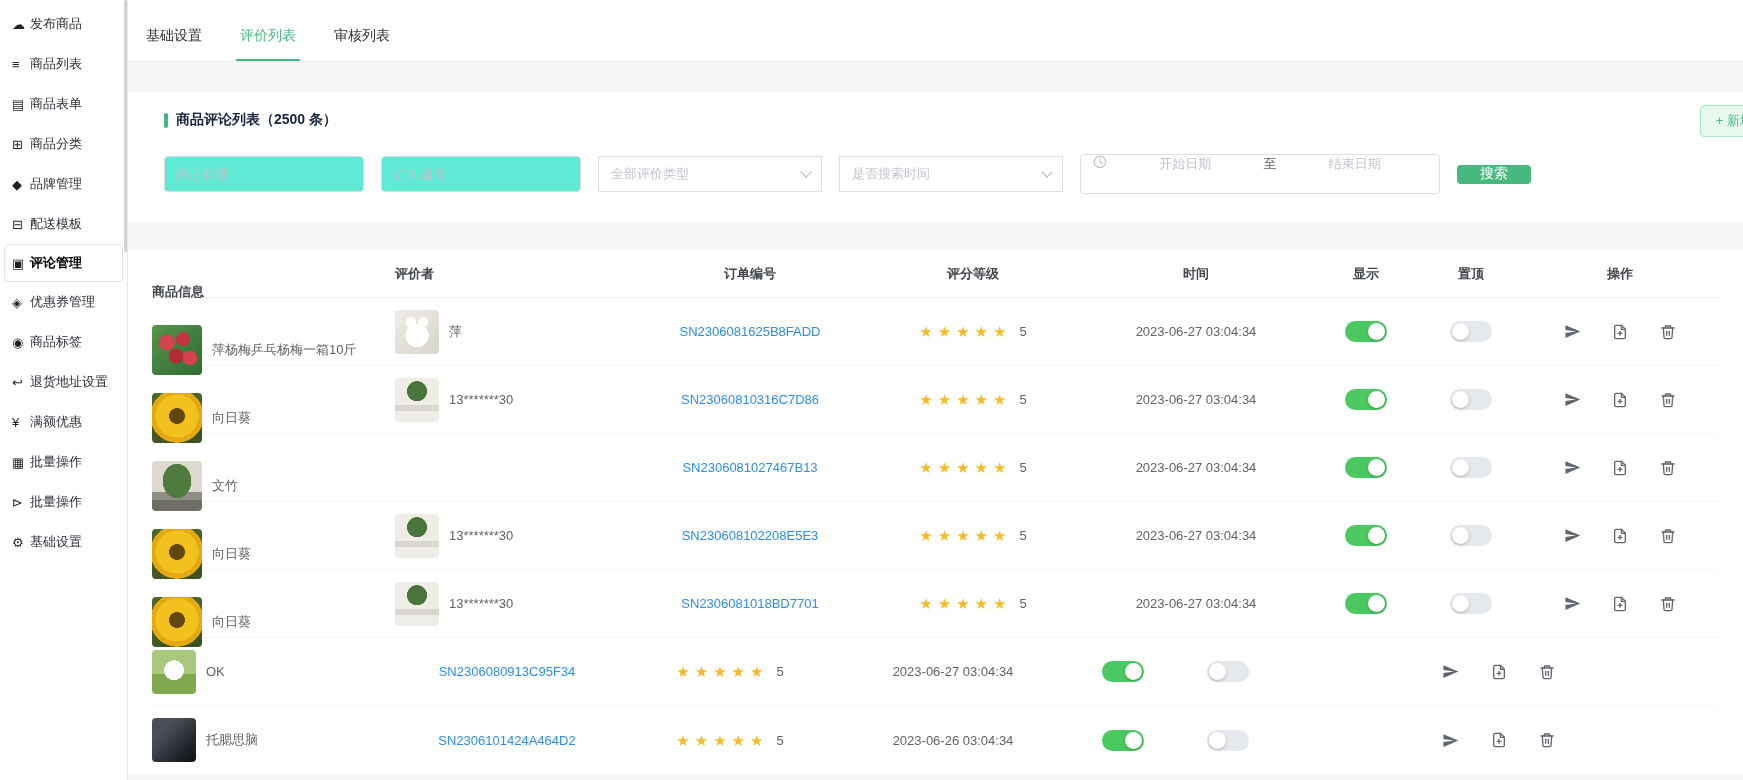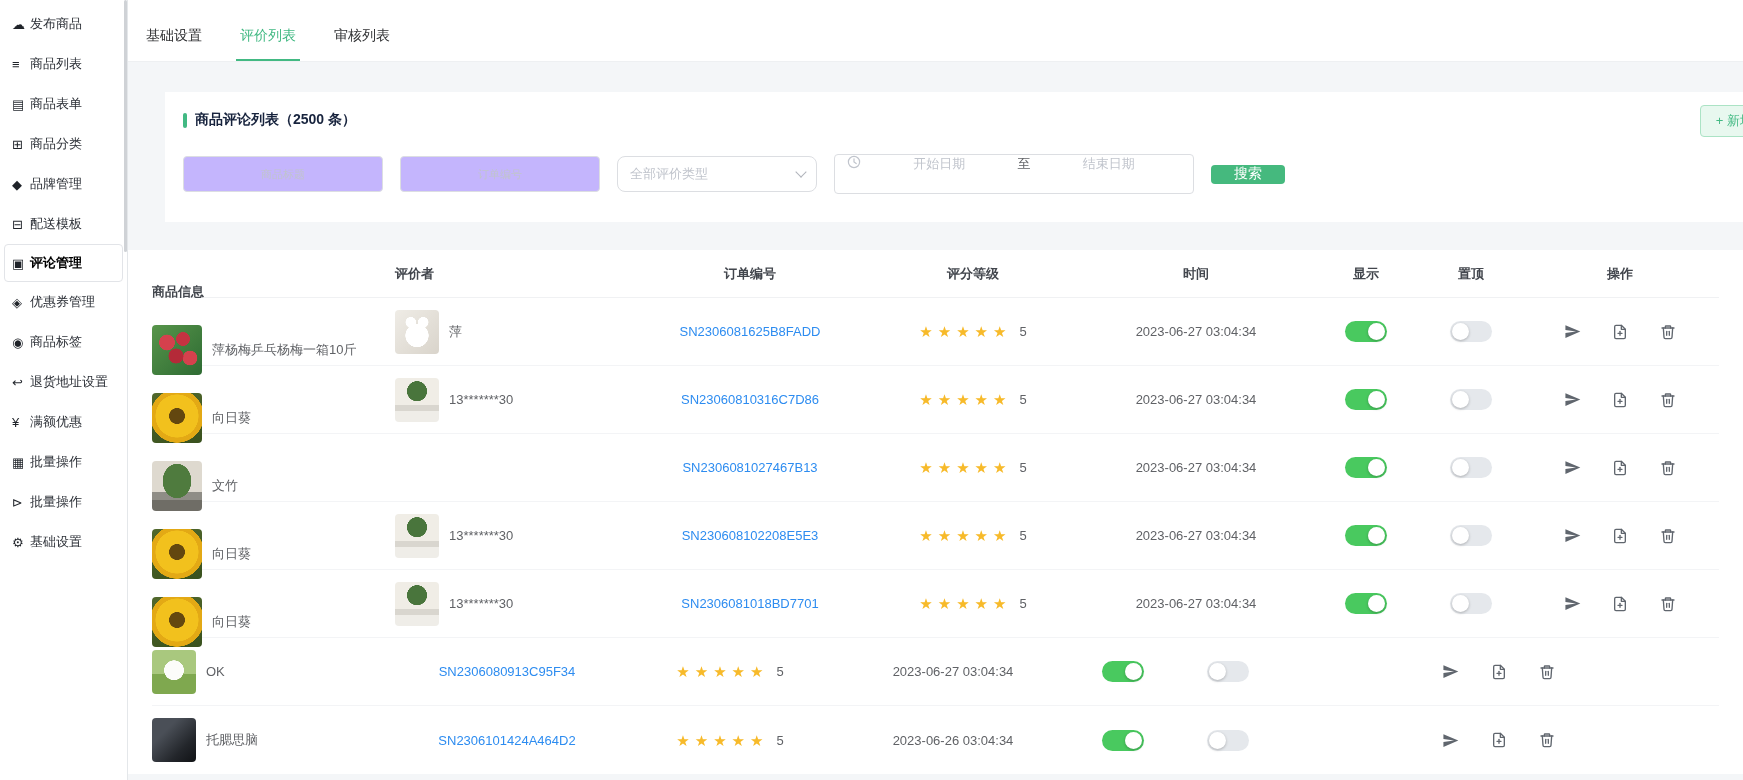--- a/index.html
+++ b/index.html
@@ -15,29 +15,29 @@
   .side-item.active { font-weight:700; color:#000; border:1px solid #e2e4e8; border-radius:4px; margin:0 4px; padding:0 7px; height:38px; }
 
   
   .main { flex:1; min-width:0; display:flex; flex-direction:column; overflow:hidden; background:#f4f6f8; }
   .tabbar { flex:0 0 62px; background:#fff; display:flex; align-items:flex-end; gap:34px; padding-left:16px; border-bottom:1px solid #eef0f2; }
   .tab { position:relative; padding:0 2px 16px; font-size:14px; color:#303133; cursor:pointer; }
   .tab.active { color:#42b983; }
   .tab.active::after { content:""; position:absolute; left:-2px; right:-2px; bottom:0; height:2px; background:#42b983; }
 
   
-  .filter-panel { position:relative; background:#fff; margin-top:30px; padding:18px 24px 28px 18px;margin-left:37px; }
+  .filter-panel { position:relative; background:#fff; margin-top:30px; padding:18px 24px 28px 36px; }
   .panel-header { display:flex; align-items:center; height:20px; }
   .green-bar { width:4px; height:15px; background:#42b983; border-radius:2px; margin-right:8px; }
   .panel-title { font-size:14px; font-weight:700; color:#17233d; }
   .add-btn { position:absolute; top:13px; right:-26px; height:32px; padding:0 15px; background:#e8f8ef; border:1px solid #abe3c5; color:#42b983; font-size:13px; border-radius:4px; cursor:pointer; font-family:inherit; white-space:nowrap; }
   .filters { display:flex; align-items:center; margin-top:24px; gap:17px; }
-  .f-input { width:200px; height:36px; border:1px solid #dcdee2; border-radius:4px; padding:0 12px; font-size:11px; color:#515a6e; outline:none; font-family:inherit; background:#c4b5fd;text-align:center; }
+  .f-input { width:200px; height:36px; border:1px solid #dcdee2; border-radius:4px; padding:0 12px; font-size:13px; color:#515a6e; outline:none; font-family:inherit; background:#5eead4; }
   .f-input::placeholder { color:#c0c4cc; }
-  .f-select { width:200px; height:36px; border:1px solid #dcdee2; border-radius:8px; display:flex; align-items:center; justify-content:space-between; padding:0 11px 0 12px; cursor:pointer; background:#fff; }
+  .f-select { width:224px; height:36px; border:1px solid #dcdee2; border-radius:0; display:flex; align-items:center; justify-content:space-between; padding:0 11px 0 12px; cursor:pointer; background:#fff; }
   .sel-text { font-size:13px; color:#c0c4cc; }
   .chevron { width:8px; height:8px; border-right:1.5px solid #b0b4bb; border-bottom:1.5px solid #b0b4bb; transform:rotate(45deg); margin-top:-4px; }
   .date-range { width:360px; height:40px; border:1px solid #dcdee2; border-radius:4px; display:flex; align-items:flex-start; padding:0 12px; gap:6px; background:#fff; }
   .date-ph { flex:1; text-align:center; font-size:13px; color:#c0c4cc; cursor:pointer; }
   .date-sep { font-size:13px; color:#606266; }
   .search-btn { height:19px; padding:0 23px; border:none; border-radius:4px; background:#45b97e; color:#fff; font-size:14px; cursor:pointer; font-family:inherit; }
 
   
   .table-panel { background:#fff; margin-top:28px; padding:0 24px; }
   .thead { display:flex; align-items:center; height:48px; border-bottom:1px solid #f0f1f3; }
@@ -191,20 +191,24 @@
         <span class="panel-title">商品评论列表（2500 条）</span>
         <button class="add-btn">+ 新增</button>
       </div>
       <div class="filters">
         <input class="f-input" placeholder="商品标题" style="">
         <input class="f-input" placeholder="订单编号" style="">
         <div class="f-select">
           <span class="sel-text">全部评价类型</span>
           <span class="chevron"></span>
         </div>
+        <div class="f-select">
+          <span class="sel-text">是否搜索时间</span>
+          <span class="chevron"></span>
+        </div>
         <div class="date-range">
           <svg width="14" height="14" viewBox="0 0 14 14">
               <circle cx="7" cy="7" r="5.6" fill="none" stroke="#c0c4cc" stroke-width="1.2"></circle>
               <path d="M7 3.8V7l2.2 1.6" fill="none" stroke="#c0c4cc" stroke-width="1.2" stroke-linecap="round"></path>
             </svg>
           <span class="date-ph">开始日期</span>
           <span class="date-sep">至</span>
           <span class="date-ph">结束日期</span>
         </div>
         <button class="search-btn">搜索</button>

